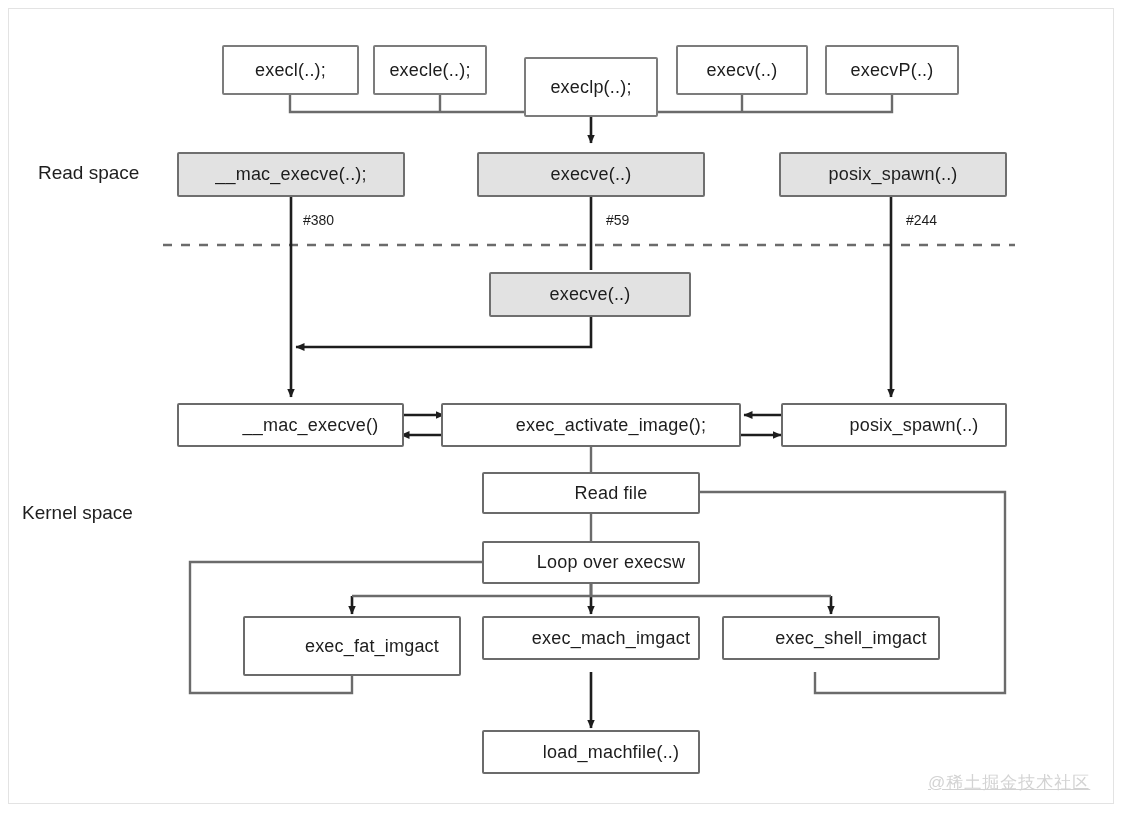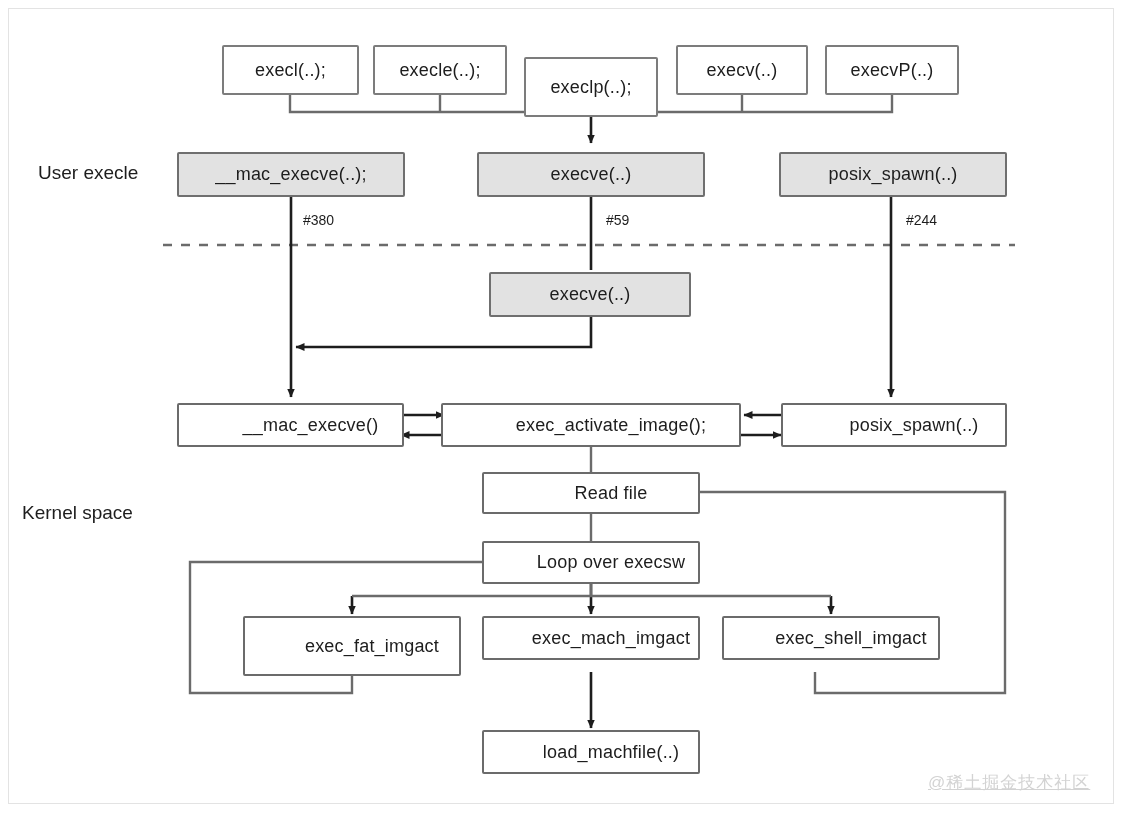--- a/index.html
+++ b/index.html
@@ -153,25 +153,25 @@
     <g stroke="#6b6b6b" stroke-width="2.4" fill="none">
       <path d="M352,596 L831,596"></path>
       <path d="M591,584 L591,596"></path>
     </g>
 
     <g stroke="#1d1d1d" stroke-width="2.6" fill="none">
       <path d="M591,672 L591,728" marker-end="url(#arrowDark)"></path>
     </g>
   </svg>
 
-  <div class="label" style="left:38px; top:162px;">User execle</div>
+  <div class="label" style="left:38px; top:162px;">Read space</div>
   <div class="label" style="left:22px; top:502px;">Kernel space</div>
 
   <div class="node" style="left:222px; top:45px; width:137px; height:50px;">execl(..);</div>
-  <div class="node" style="left:373px; top:45px; width:134px; height:50px;">execle(..);</div>
+  <div class="node" style="left:373px; top:45px; width:114px; height:50px;">execle(..);</div>
   <div class="node" style="left:524px; top:45px; width:134px; height:60px;margin-top:12px;">execlp(..);</div>
   <div class="node" style="left:676px; top:45px; width:132px; height:50px;">execv(..)</div>
   <div class="node" style="left:825px; top:45px; width:134px; height:50px;">execvP(..)</div>
 
   <div class="node gray" style="left:177px; top:152px; width:228px; height:45px;">__mac_execve(..);</div>
   <div class="node gray" style="left:477px; top:152px; width:228px; height:45px;">execve(..)</div>
   <div class="node gray" style="left:779px; top:152px; width:228px; height:45px;">posix_spawn(..)</div>
 
   <div class="syscall-num" style="left:303px; top:212px;">#380</div>
   <div class="syscall-num" style="left:606px; top:212px;">#59</div>

